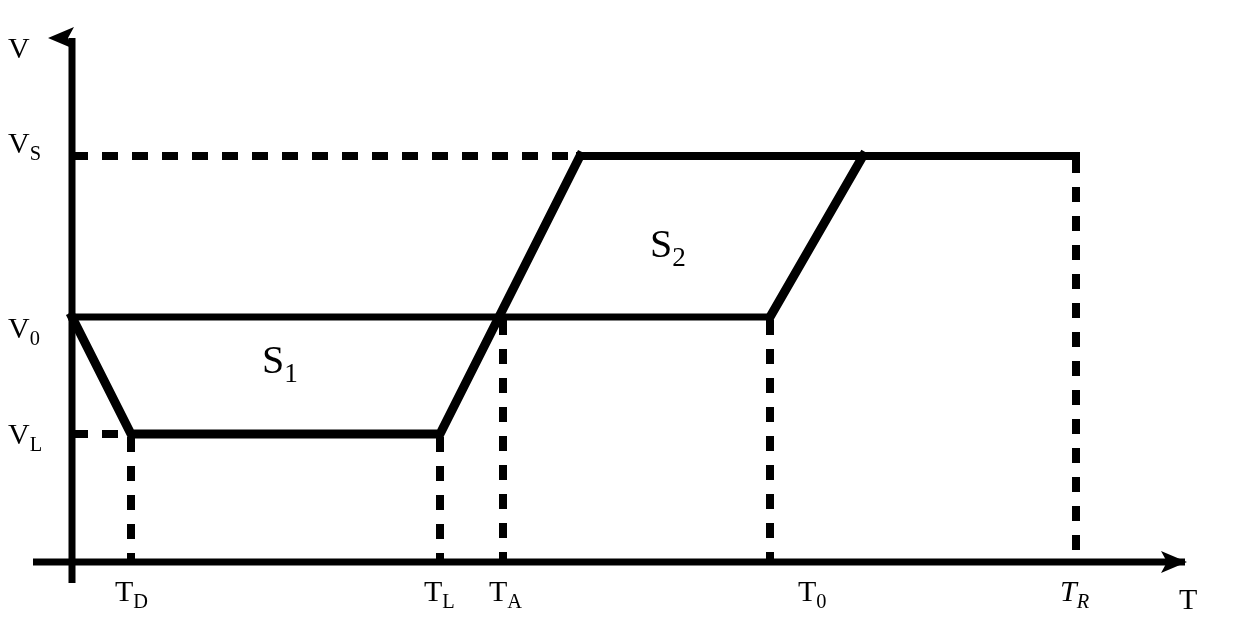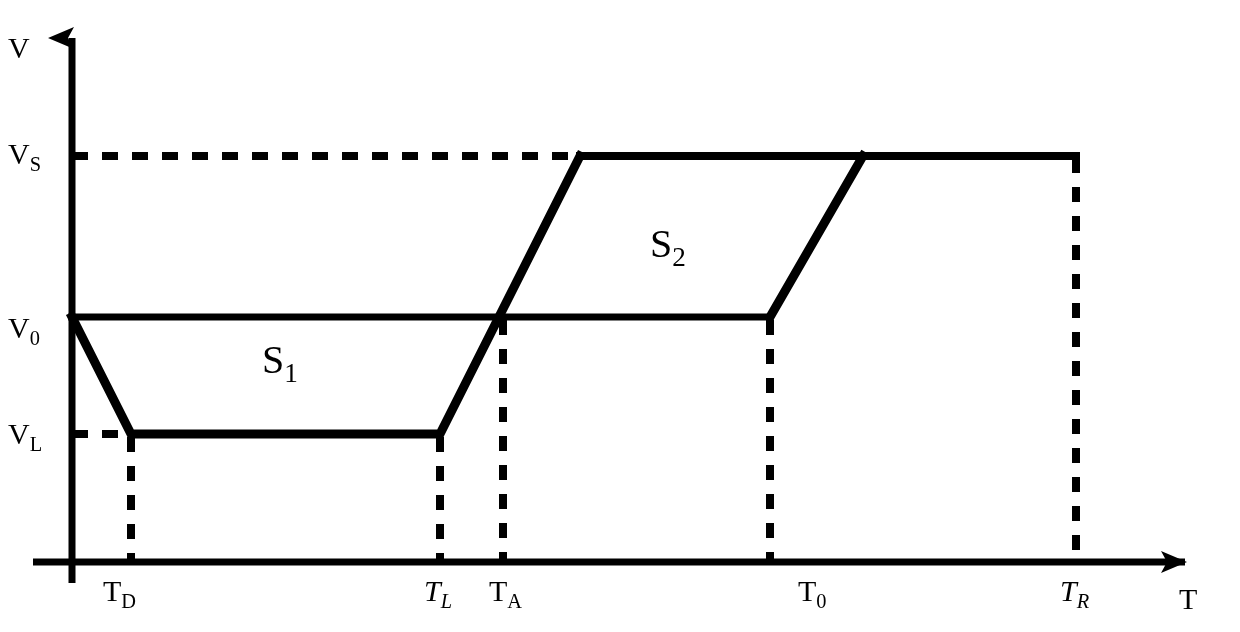--- a/index.html
+++ b/index.html
@@ -92,37 +92,37 @@
   </svg>
 
   <div class="axis-label" style="left:8px; top:33px;">
     <span>V</span>
   </div>
 
   <div class="axis-label" style="left:1179px; top:584px;">
     <span>T</span>
   </div>
 
-  <div class="tick-label" style="left:8px; top:139px;">
+  <div class="tick-label" style="left:8px; top:128px;">
     <span>V</span><span class="sub">S</span>
   </div>
 
   <div class="tick-label" style="left:8px; top:301px;margin-top:12px;">
     <span>V</span><span class="sub">0</span>
   </div>
 
   <div class="tick-label" style="left:8px; top:419px;text-align:right;">
     <span>V</span><span class="sub">L</span>
   </div>
 
-  <div class="tick-label" style="left:103px; top:576px;">
+  <div class="tick-label" style="left:115px; top:576px;">
     <span>T</span><span class="sub">D</span>
   </div>
 
-  <div class="tick-label" style="left:424px; top:576px;font-style:italic;">
+  <div class="tick-label" style="left:424px; top:576px;">
     <span>T</span><span class="sub">L</span>
   </div>
 
   <div class="tick-label" style="left:489px; top:576px;">
     <span>T</span><span class="sub">A</span>
   </div>
 
   <div class="tick-label" style="left:798px; top:576px;">
     <span>T</span><span class="sub">0</span>
   </div>

